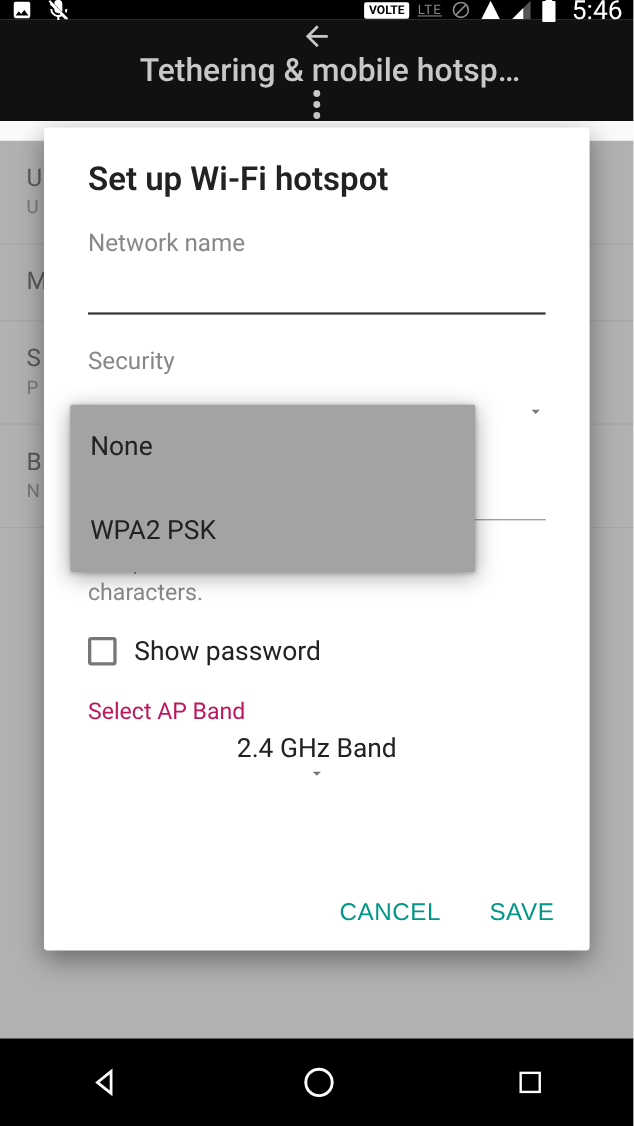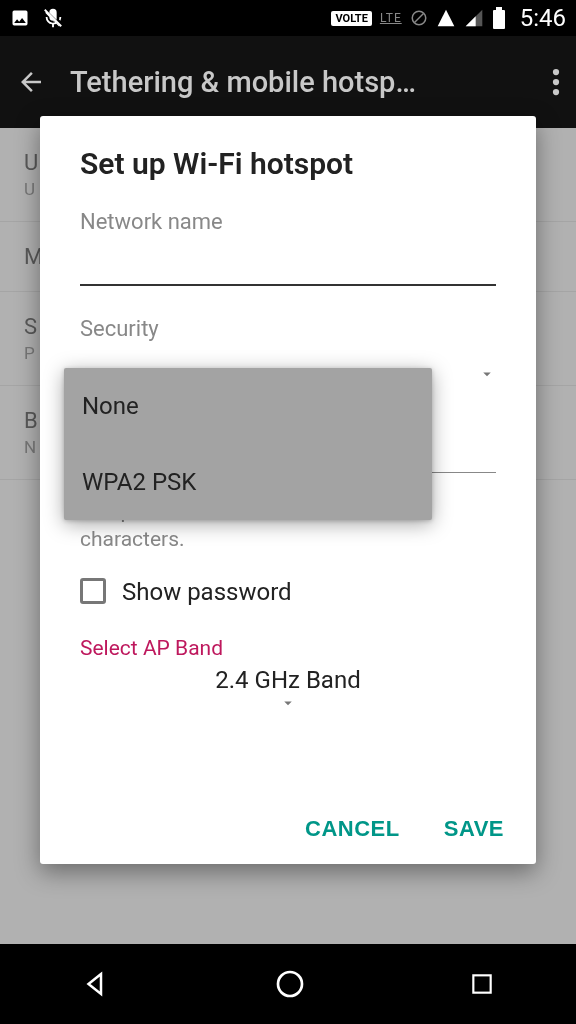--- a/index.html
+++ b/index.html
@@ -1,21 +1,21 @@
 <!DOCTYPE html>
 <html><head>
 <meta charset="utf-8">
 <style>
   * { box-sizing: border-box; margin: 0; padding: 0; }
   html, body { width: 576px; height: 1024px; font-family: Roboto, Arial, sans-serif; overflow: hidden; }
   body { background: #fafafa; position: relative; }
 
   
   .status-bar {
-    height: 36px;
+    height: 18px;
     background: #000;
     color: #fff;
     display: flex;
     align-items: center;
     padding: 0 10px;
     font-size: 20px;
   }
   .status-left { display: flex; gap: 12px; align-items: center; }
   .status-right { display: flex; gap: 8px; align-items: center; margin-left: auto; }
   .volte-badge { background: #fff; color: #000; font-size: 11px; font-weight: bold; padding: 1px 4px; border-radius: 2px; }
@@ -23,20 +23,21 @@
   .clock { font-size: 24px; font-weight: 400; margin-left: 6px; }
 
   
   .app-bar {
     height: 92px;
     background: #111;
     color: #c8c8c8;
     display: flex;
     align-items: center;
     padding: 0 16px;
+    flex-direction: column;
   }
   .app-title { font-size: 29px; font-weight: 500; margin-left: 24px; flex: 1; white-space: nowrap; overflow: hidden; text-overflow: ellipsis; }
 
   
   .bg-list { position: absolute; top: 128px; left: 0; right: 0; bottom: 80px; background: #f5f5f5; }
   .bg-item { padding: 22px 24px; border-bottom: 1px solid #dcdcdc; color: #333; }
   .bg-item .t { font-size: 22px; }
   .bg-item .s { font-size: 17px; color: #777; margin-top:4px;}
   .scrim { position: absolute; inset: 128px 0 80px 0; background: rgba(120,120,120,0.55); }
 
@@ -63,28 +64,28 @@
     width: 100%; border: none; border-bottom: 2px solid #333;
     font-size: 22px; padding: 10px 0 6px 0; margin-bottom: 30px;
     background: transparent; outline: none;
   }
   .select-row {
     display: flex; align-items: center; justify-content: space-between;
     border-bottom: 1px solid #888; padding: 10px 0 6px 0; margin-bottom: 24px;
   }
   .select-value { font-size: 24px; color: #222; }
   .hint { font-size: 21px; color: #888; line-height: 1.35; margin-top: 18px; margin-bottom: 24px; }
-  .checkbox-row { display: flex; gap: 16px; margin-bottom: 30px; }
+  .checkbox-row { display: flex; align-items: center; gap: 16px; margin-bottom: 30px; }
   .checkbox-box { width: 26px; height: 26px; border: 3px solid #777; border-radius: 3px; }
   .checkbox-label { font-size: 24px; color: #222; }
   .ap-label { font-size: 21px; color: #be185d; }
   .ap-row { display: flex; align-items: center; justify-content: space-between; margin-top: 6px; flex-direction: column; }
   .ap-value { font-size: 24px; color: #222; }
   .dialog-actions { position: absolute; right: 32px; bottom: 22px; display: flex; gap: 44px; }
-  .dialog-btn { color: #009688; font-size: 22px; font-weight: 700; background: none; border: none; letter-spacing: 0.5px; cursor: pointer; }
+  .dialog-btn { color: #009688; font-size: 22px; font-weight: 400; background: none; border: none; letter-spacing: 0.5px; cursor: pointer; }
 
   
   .dropdown-popup {
     position: absolute;
     left: 64px;
     top: 368px;
     width: 368px;
     background: #a3a3a3;
     border-radius: 2px;
     box-shadow: 0 4px 20px rgba(0,0,0,0.35), 0 1px 4px rgba(0,0,0,0.2);

